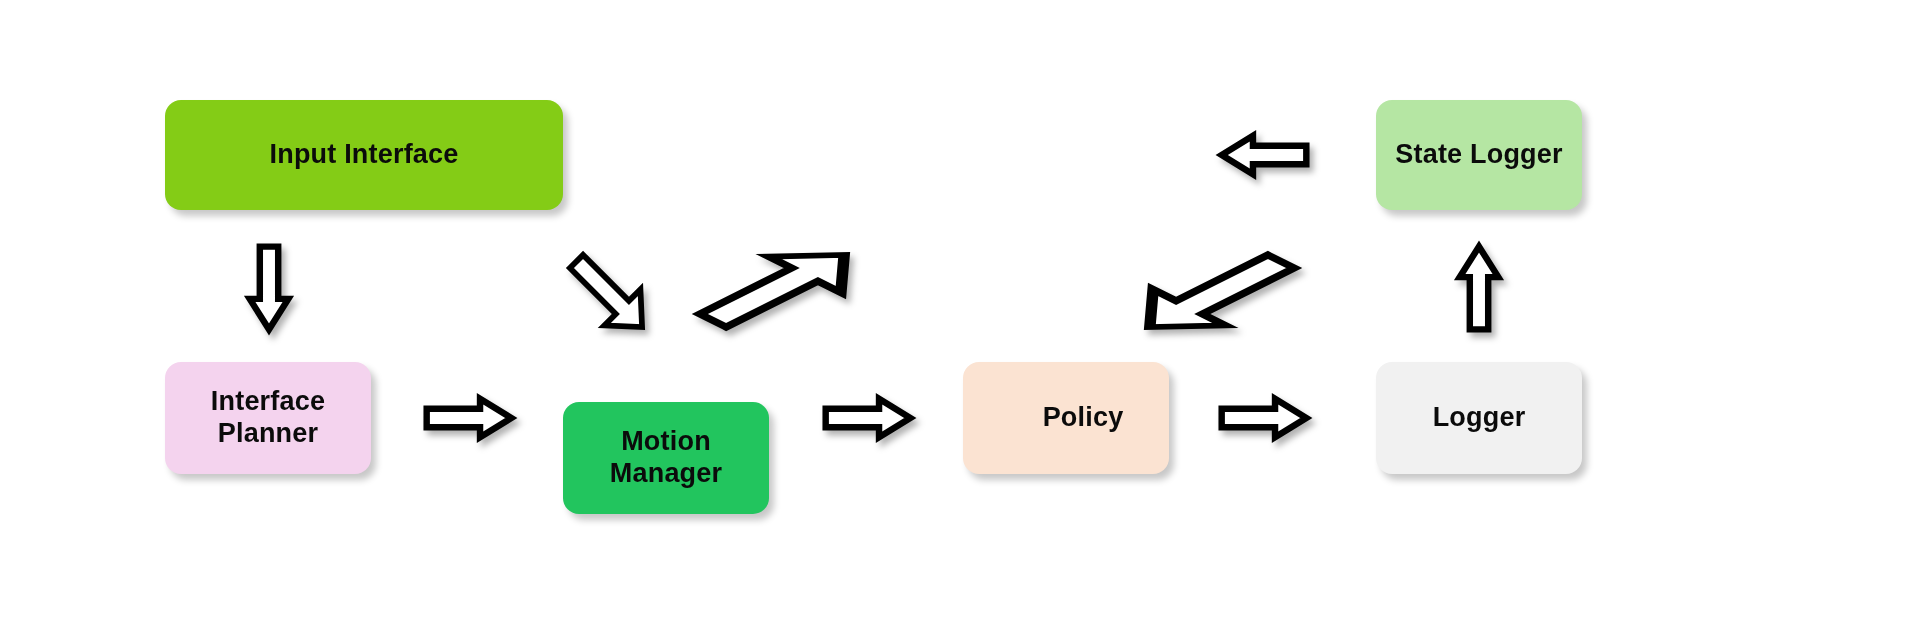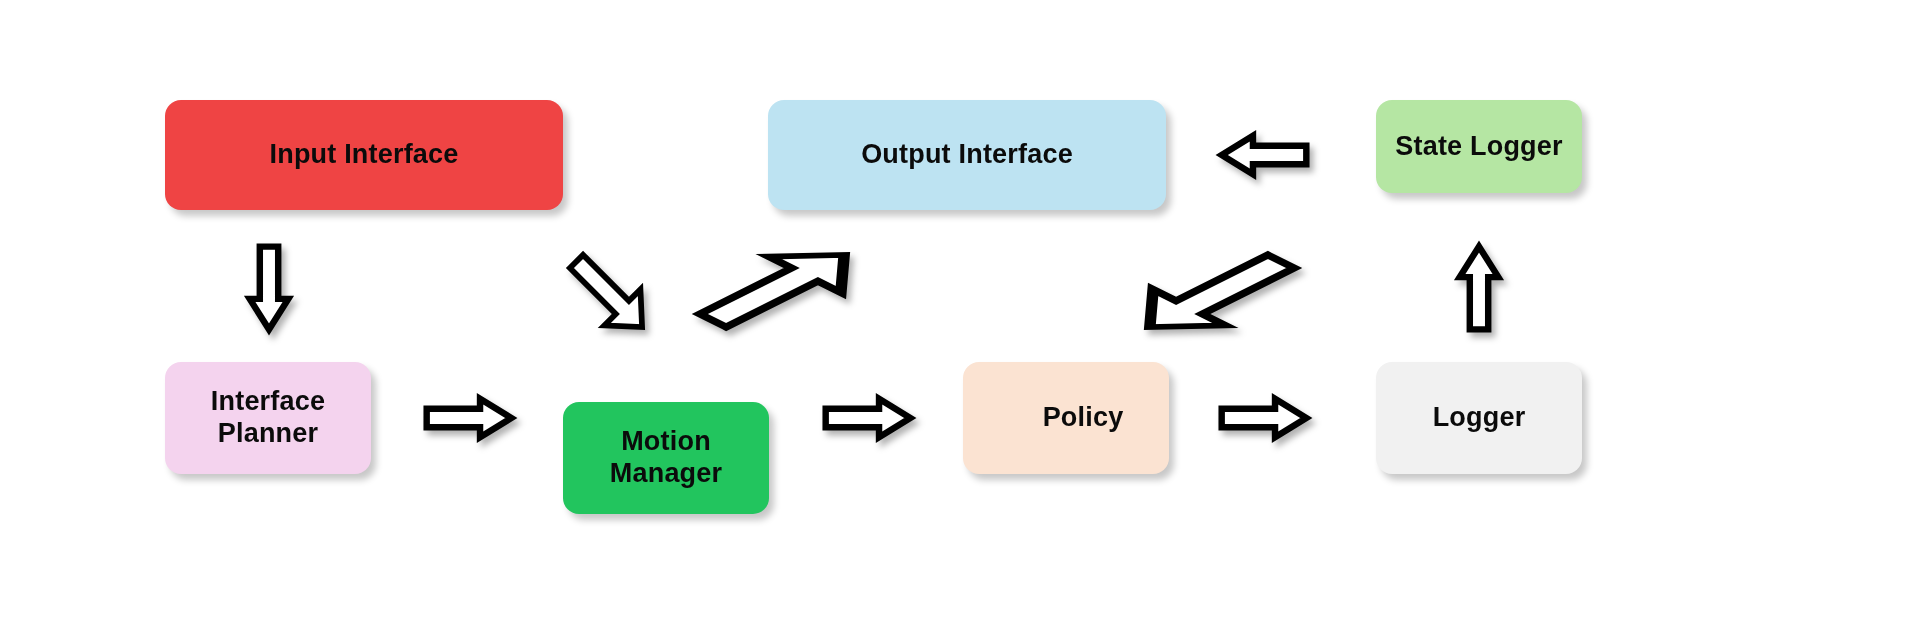--- a/index.html
+++ b/index.html
@@ -53,27 +53,24 @@
     stroke-linejoin: miter;
   }
   .shadowed {
     filter: drop-shadow(4px 5px 3px rgba(0,0,0,0.30));
   }
 </style>
 </head>
 <body>
 
 <div id="canvas">
-    <div class="node" style="left: 165px; top: 100px; width: 398px; height: 110px; background: #ef4444; font-size: 27px;">
+    <div class="node" style="left: 165px; top: 100px; width: 398px; height: 110px; background: #84cc16; font-size: 27px;">
       <span class="label">Input Interface</span>
     </div>
-    <div class="node" style="left: 768px; top: 100px; width: 398px; height: 110px; background: rgb(189, 227, 242); font-size: 27px;">
-      <span class="label">Output Interface</span>
-    </div>
-    <div class="node" style="left: 1376px; top: 100px; width: 206px; height: 93px; background: rgb(181, 230, 163); font-size: 27px;">
+    <div class="node" style="left: 1376px; top: 100px; width: 206px; height: 110px; background: rgb(181, 230, 163); font-size: 27px;">
       <span class="label">State Logger</span>
     </div>
     <div class="node" style="left: 165px; top: 362px; width: 206px; height: 112px; background: rgb(244, 211, 238); font-size: 27px;">
       <span class="label">Interface
 Planner</span>
     </div>
     <div class="node" style="left: 563px; top: 362px; width: 206px; height: 112px; background: #22c55e; font-size: 27px; margin-top: 40px;">
       <span class="label">Motion
 Manager</span>
     </div>

